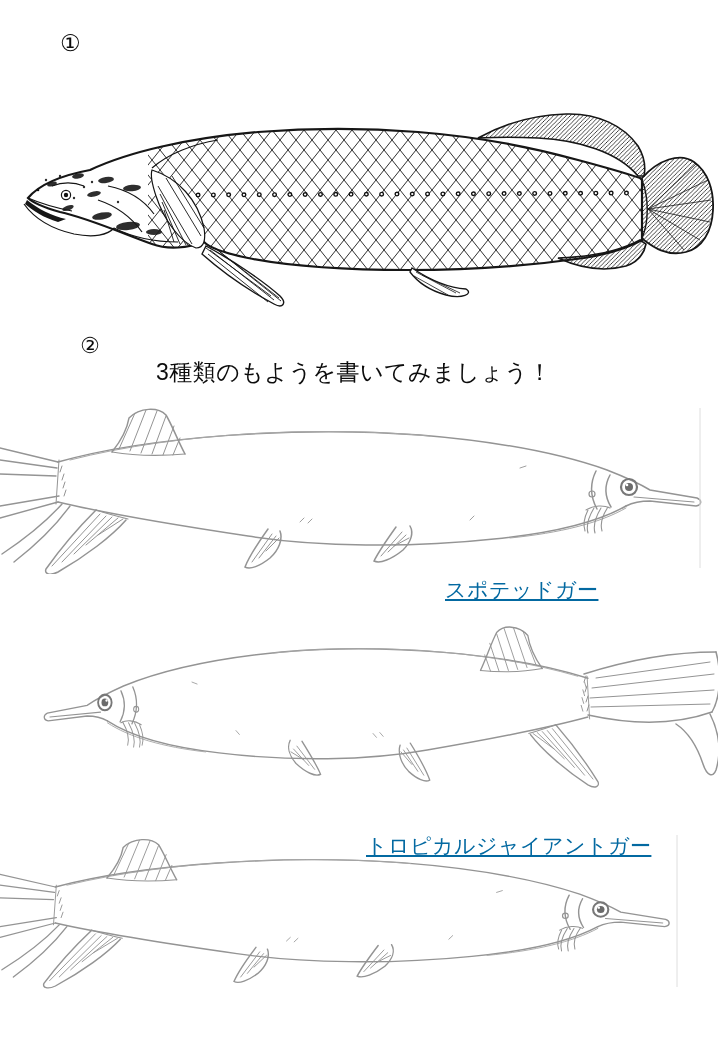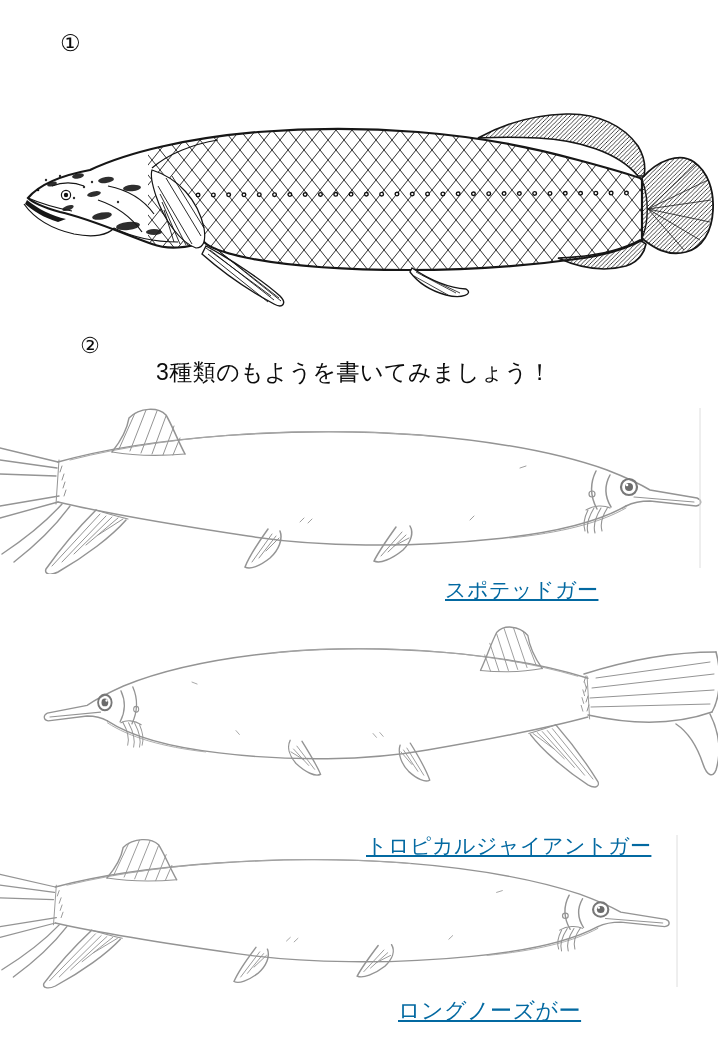--- a/index.html
+++ b/index.html
@@ -269,15 +269,14 @@
           <path d="M57,66 L0,58"></path>
           <path d="M56,74 L0,72"></path>
         <path d="M58,100 L0,116"></path>
           <path d="M59,94 L0,104"></path>
         <path d="M62,102 C44,122 20,140 2,152"></path>
         <path d="M70,104 C54,126 32,146 14,160"></path>
       </g>
     </g>
     <path class="scan-edge" d="M677,2 L677,154" fill="none"></path>
   </svg>
-  <div class="abs fish-label" style="left:398px;top:996px;font-size:22px;">ロングノーズがー</div>
 
 </div>
 
 </body></html>

